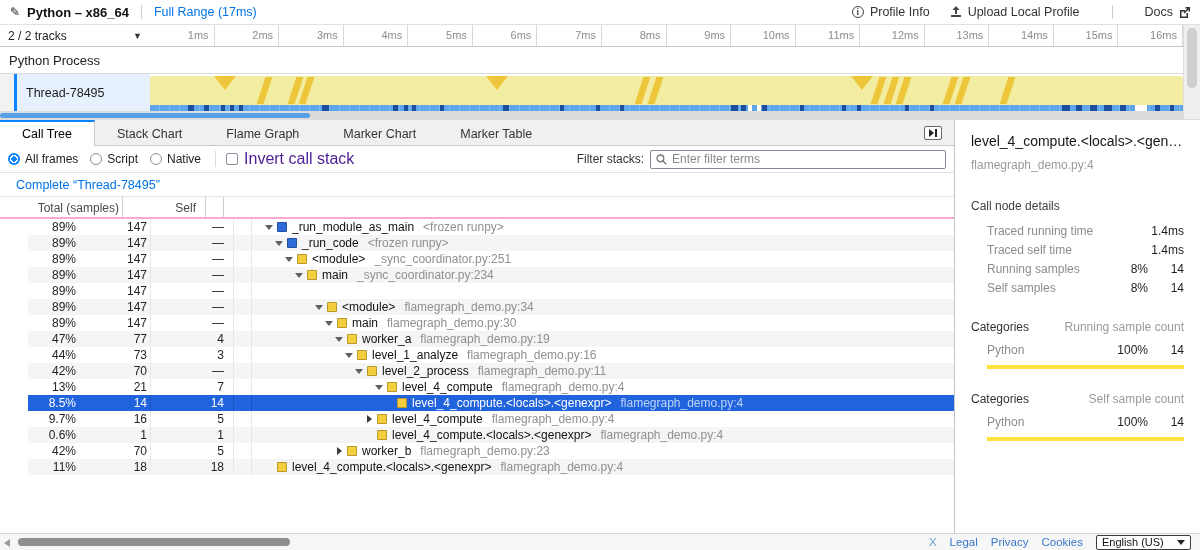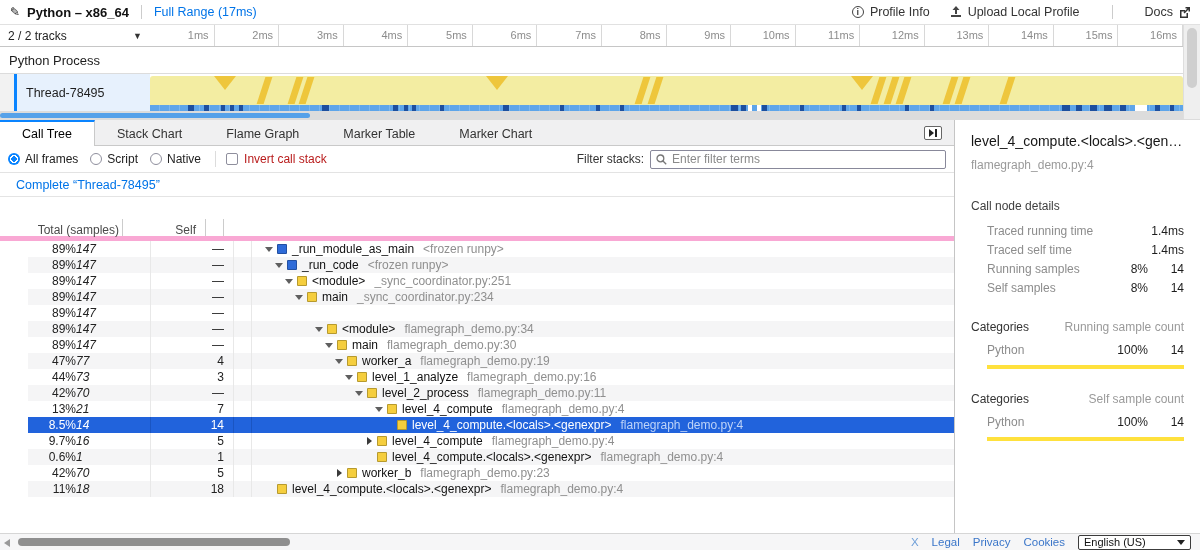--- a/index.html
+++ b/index.html
@@ -59,44 +59,44 @@
   .sb-toggle .t-bar { width:2px; height:8px; background:#222; }
 
   
   .filterrow { height:27px; display:flex; align-items:center; padding:0 8px; border-bottom:1px solid #e3e3e3; flex:none; }
   .radio-item { display:flex; align-items:center; gap:5px; margin-right:12px; cursor:pointer; }
   .radio { width:12px; height:12px; border-radius:50%; border:1px solid #8f8f9d; background:#fff; flex:none; }
   .radio.checked { border:none; background:radial-gradient(circle at center, var(--accent) 0 2.6px, #fff 2.8px 4px, var(--accent) 4.2px 6px); }
   .radio-label { font-size:12px; color:#222; }
   .f-div { width:1px; height:16px; background:#dcdcdc; margin:0 10px 0 2px; }
   .chk { width:12px; height:12px; border:1px solid #8f8f9d; border-radius:2px; background:#fff; margin-right:6px; flex:none; cursor:pointer; }
-  .invert-lbl { font-size:12px; color:#b91c1c; }
+  .invert-lbl { font-size:16px; color:#4c1d95; }
   .filter-right { margin-left:auto; display:flex; align-items:center; }
   .filter-lbl { font-size:12px; color:#333; margin-right:6px; }
   .search-box { width:296px; height:19px; border:1px solid #88889a; border-radius:2px; background:#fff; display:flex; align-items:center; padding:0 5px; }
   .search-box input { border:none; outline:none; flex:1; font-size:12px; font-family:inherit; color:#222; margin-left:5px; background:transparent; }
   .search-box input::placeholder { color:#8a8a8a; }
 
   
   .crumbrow { height:24px; display:flex; align-items:center; padding-left:16px; border-bottom:1px solid #e4e4e4; flex:none; }
   .crumb { color:#0074e8; font-size:12.5px; cursor:pointer; }
 
   
-  .thead { height:22px; display:flex; align-items:flex-start; border-bottom:5px solid #f9a8d4; font-size:12px; color:#4a4a4a; flex:none;margin-top:22px; }
+  .thead { height:22px; display:flex; align-items:flex-start; border-bottom:2px solid #f9a8d4; font-size:12px; color:#4a4a4a; flex:none; }
   .h-total { width:123px; text-align:right; padding-right:3px; border-right:1px solid #ccc; align-self:stretch; line-height:22px; }
   .h-self { width:83px; text-align:right; padding-right:9px; border-right:1px solid #ccc; align-self:stretch; line-height:22px; }
   .h-icon { width:18px; border-right:1px solid #ccc; align-self:stretch; }
 
   
   .rows { flex:none;padding-left:28px; }
   .tree-row { height:16px; display:flex; align-items:stretch; font-size:12px; cursor:pointer; background:#fff; }
   .tree-row:nth-child(even) { background:#f5f5f6; }
   .c-total { width:123px; flex:none; display:flex; align-items:center; border-right:1px solid #e8e8e8; }
   .c-pct { width:48px; text-align:right; color:#222; }
-  .c-cnt { flex:1; text-align:left; padding-right:3px; color:#222;font-style:italic; }
+  .c-cnt { flex:1; text-align:right; padding-right:3px; color:#222; }
   .c-self { width:83px; flex:none; text-align:right; padding-right:9px; color:#222; border-right:1px solid #e8e8e8; line-height:16px; }
   .c-icon { width:18px; flex:none; border-right:1px solid #e8e8e8; }
   .c-tree { flex:1; display:flex; align-items:center; overflow:hidden; white-space:nowrap; min-width:0; }
   .indent { flex:none; }
   .twisty { width:10px; flex:none; margin-right:3px; display:flex; align-items:center; justify-content:center; }
   .twisty.open::before { content:""; width:0; height:0; border-left:4px solid transparent; border-right:4px solid transparent; border-top:5px solid #5f5f5f; }
   .twisty.closed::before { content:""; width:0; height:0; border-top:4px solid transparent; border-bottom:4px solid transparent; border-left:5px solid #3a3a3a; }
   .sq { width:10px; height:10px; flex:none; margin-right:5px; border-radius:1px; }
   .sq.blue { background:var(--cat-blue); border:1px solid rgba(0,0,0,.25); }
   .sq.yellow { background:var(--cat-yellow); border:1px solid rgba(0,0,0,.25); }
@@ -125,21 +125,21 @@
   .sb-bar-track { margin:6px 0 0 16px; height:4px; background:transparent; }
   .sb-bar { height:4px; }
 
   
   .footer { height:17px; flex:none; background:#f6f6f7; border-top:1px solid #d6d6d6; display:flex; align-items:center; position:relative; }
   .f-arrow { position:absolute; left:4px; top:5px; width:0; height:0; border-top:4px solid transparent; border-bottom:4px solid transparent; border-right:6px solid #9a9a9a; cursor:pointer; }
   .f-thumb { position:absolute; left:18px; top:4px; width:272px; height:8px; background:#8f8f8f; border-radius:4px; cursor:pointer; }
   .f-right { margin-left:auto; display:flex; align-items:center; gap:13px; padding-right:9px; font-size:11.5px; }
   .f-link { color:#3b76c9; cursor:pointer; }
   .f-link:first-child { color:#6f9fd8; }
-  .lang-sel { width:113px; height:15px; border:1px solid #3c3c3c; border-radius:2px; background:#fff; display:flex; align-items:center; padding:0 5px; font-size:11px; color:#111; cursor:pointer; }
+  .lang-sel { width:95px; height:15px; border:1px solid #3c3c3c; border-radius:2px; background:#fff; display:flex; align-items:center; padding:0 5px; font-size:11px; color:#111; cursor:pointer; }
   .lang-sel .lv { flex:1; white-space:nowrap; overflow:hidden; }
   .lang-sel .lc { width:0; height:0; border-left:4px solid transparent; border-right:4px solid transparent; border-top:5px solid #222; }
 </style>
 </head>
 <body>
 
 <div class="app">
 
   <div class="hdr">
     <span class="pencil">✎</span>
@@ -263,22 +263,22 @@
     </div>
 
   <div class="main">
     <div class="left-pane">
 
       <div class="tabbar">
         <div class="tabs">
             <div class="tab active">Call Tree</div>
             <div class="tab">Stack Chart</div>
             <div class="tab">Flame Graph</div>
+            <div class="tab">Marker Chart</div>
             <div class="tab">Marker Table</div>
-            <div class="tab">Marker Chart</div>
           </div>
         <div class="sb-toggle">
           <span class="t-arrow"></span>
           <span class="t-bar"></span>
         </div>
       </div>
 
       <div class="filterrow">
         <div style="display:flex;align-items:center;justify-content:center;">
             <div class="radio-item">

